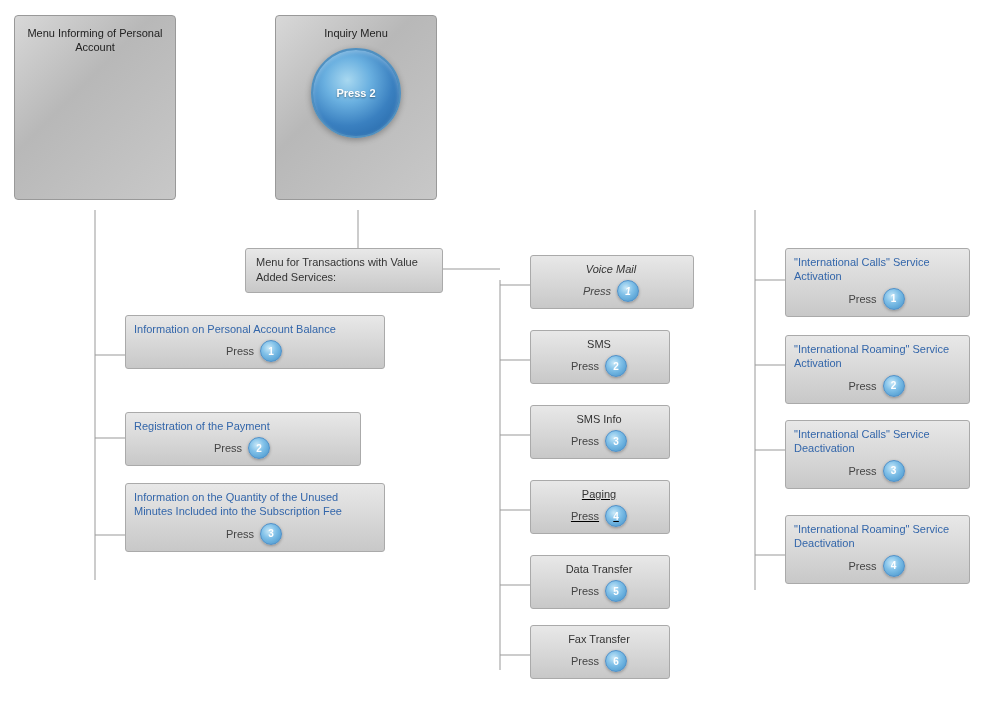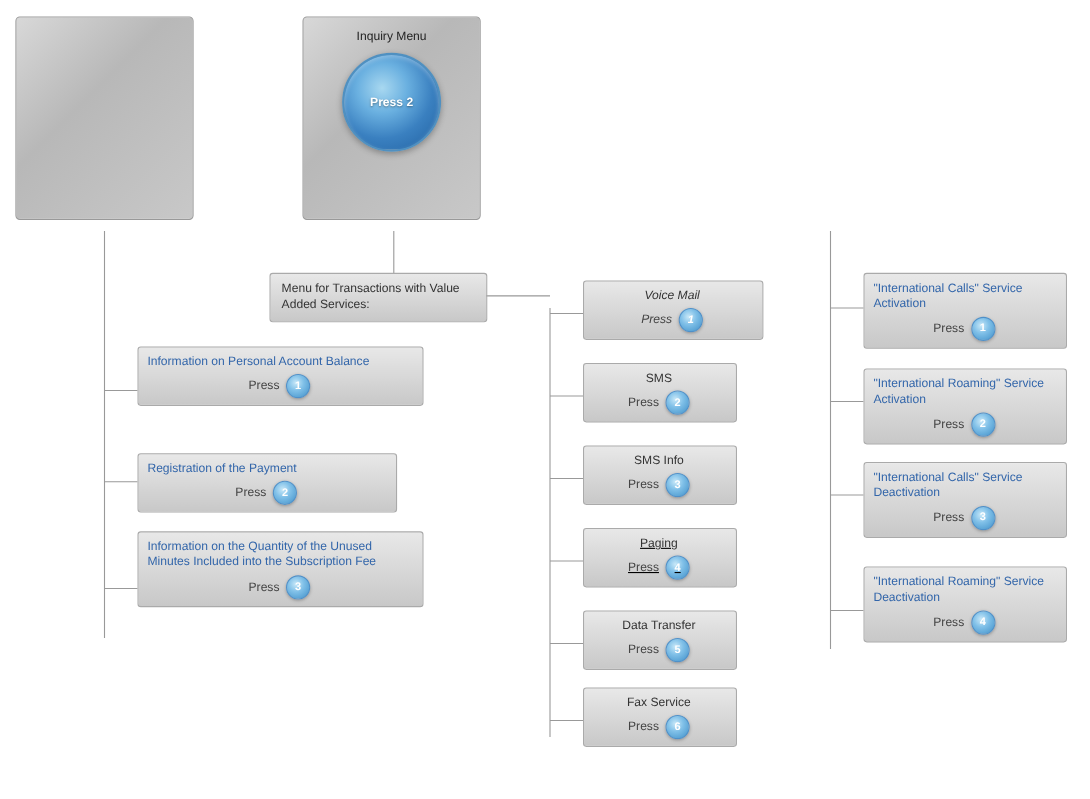--- a/index.html
+++ b/index.html
@@ -151,20 +151,21 @@
 
     <line x1="755" y1="210" x2="755" y2="590" stroke="#999" stroke-width="1"></line>
 
     <line x1="755" y1="280" x2="785" y2="280" stroke="#999" stroke-width="1"></line>
     <line x1="755" y1="365" x2="785" y2="365" stroke="#999" stroke-width="1"></line>
     <line x1="755" y1="450" x2="785" y2="450" stroke="#999" stroke-width="1"></line>
     <line x1="755" y1="555" x2="785" y2="555" stroke="#999" stroke-width="1"></line>
   </svg>
 
   <div class="menu-box" style="left:14px; top:15px; width:162px; min-height:185px;">
+    <div class="menu-box-title">Menu Informing of Personal Account</div>
   </div>
 
   <div class="menu-box" style="left:275px; top:15px; width:162px; min-height:185px;">
     <div class="menu-box-title">Inquiry Menu</div>
     <div class="circle-btn">Press 2</div>
   </div>
 
 
   <div class="label-box" style="left:245px; top:248px; width:198px;">
     <span>Menu for Transactions with Value Added Services:</span>
@@ -228,21 +229,21 @@
 
   <div class="action-box" style="left:530px; top:555px; width:140px;">
     <div class="action-box-title" style="color:#333; text-align:center;">Data Transfer</div>
     <div class="action-box-press-row">
       <span class="press-label">Press</span>
       <div class="press-circle">5</div>
     </div>
   </div>
 
   <div class="action-box" style="left:530px; top:625px; width:140px;">
-    <div class="action-box-title" style="color:#333; text-align:center;">Fax Service</div>
+    <div class="action-box-title" style="color:#333; text-align:center;">Fax Transfer</div>
     <div class="action-box-press-row">
       <span class="press-label">Press</span>
       <div class="press-circle">6</div>
     </div>
   </div>
 
   <div class="action-box" style="left:785px; top:248px; width:185px;">
     <div class="action-box-title">"International Calls" Service Activation</div>
     <div class="action-box-press-row">
       <span class="press-label">Press</span>

